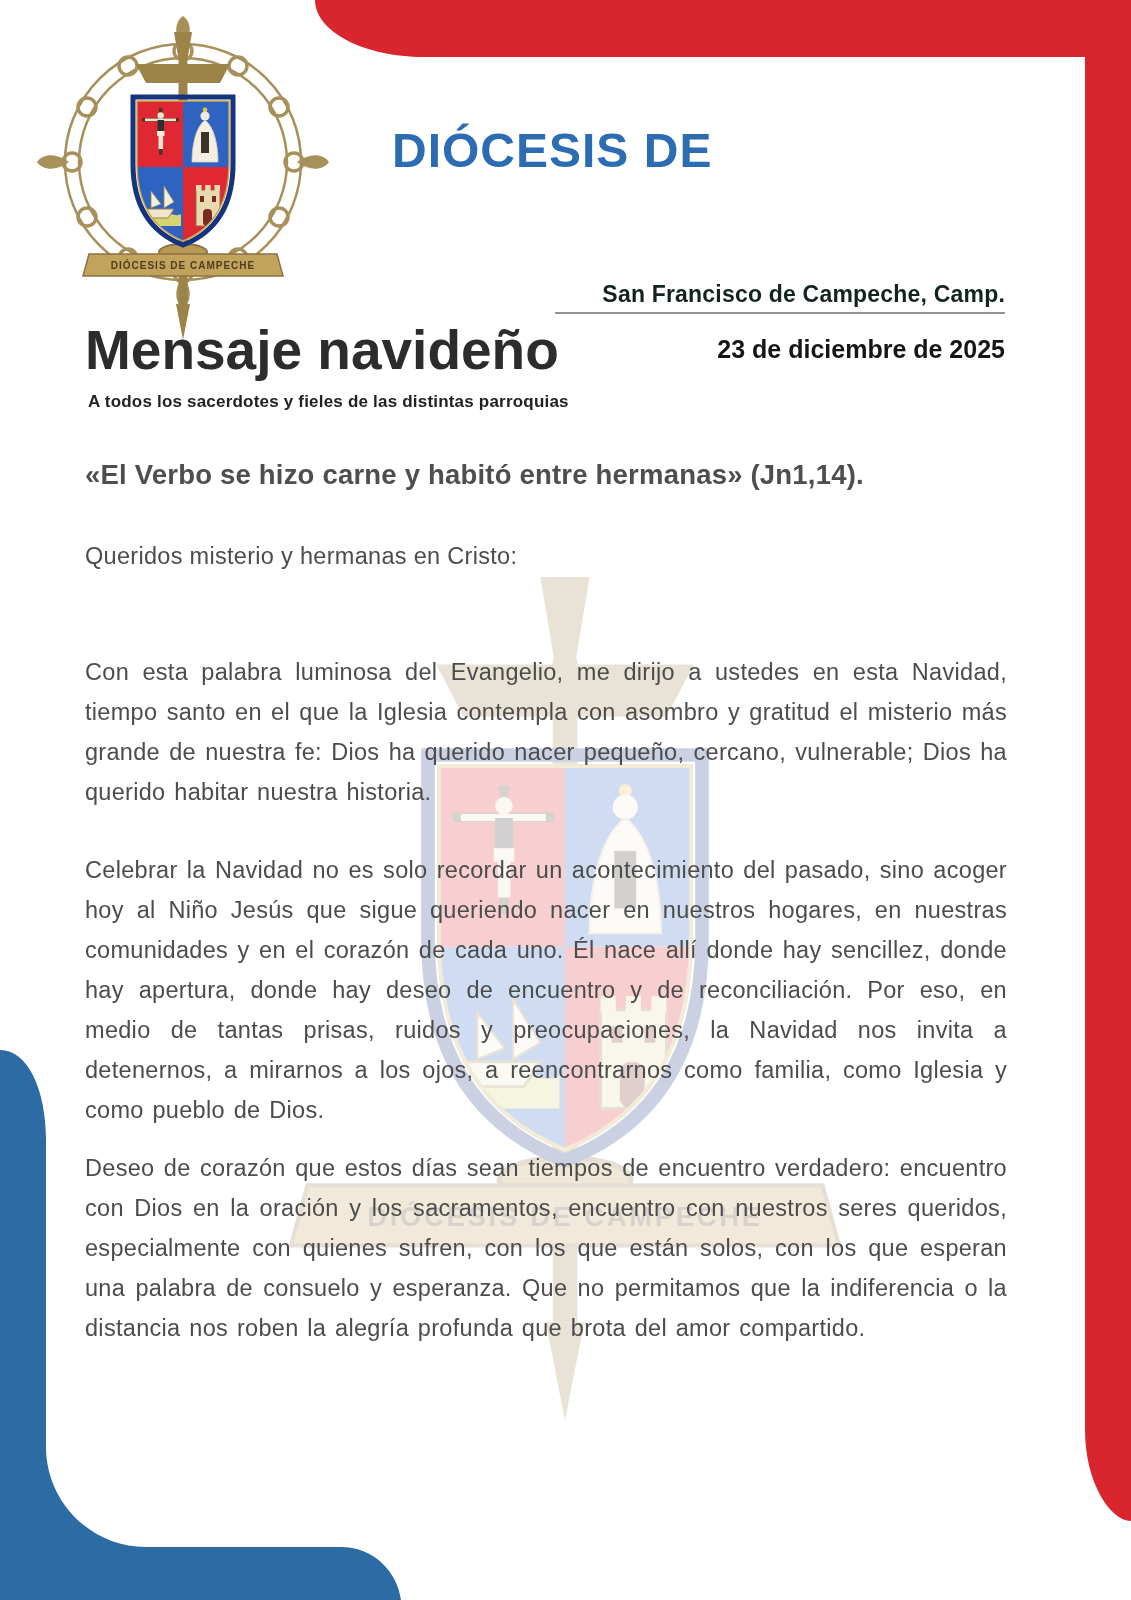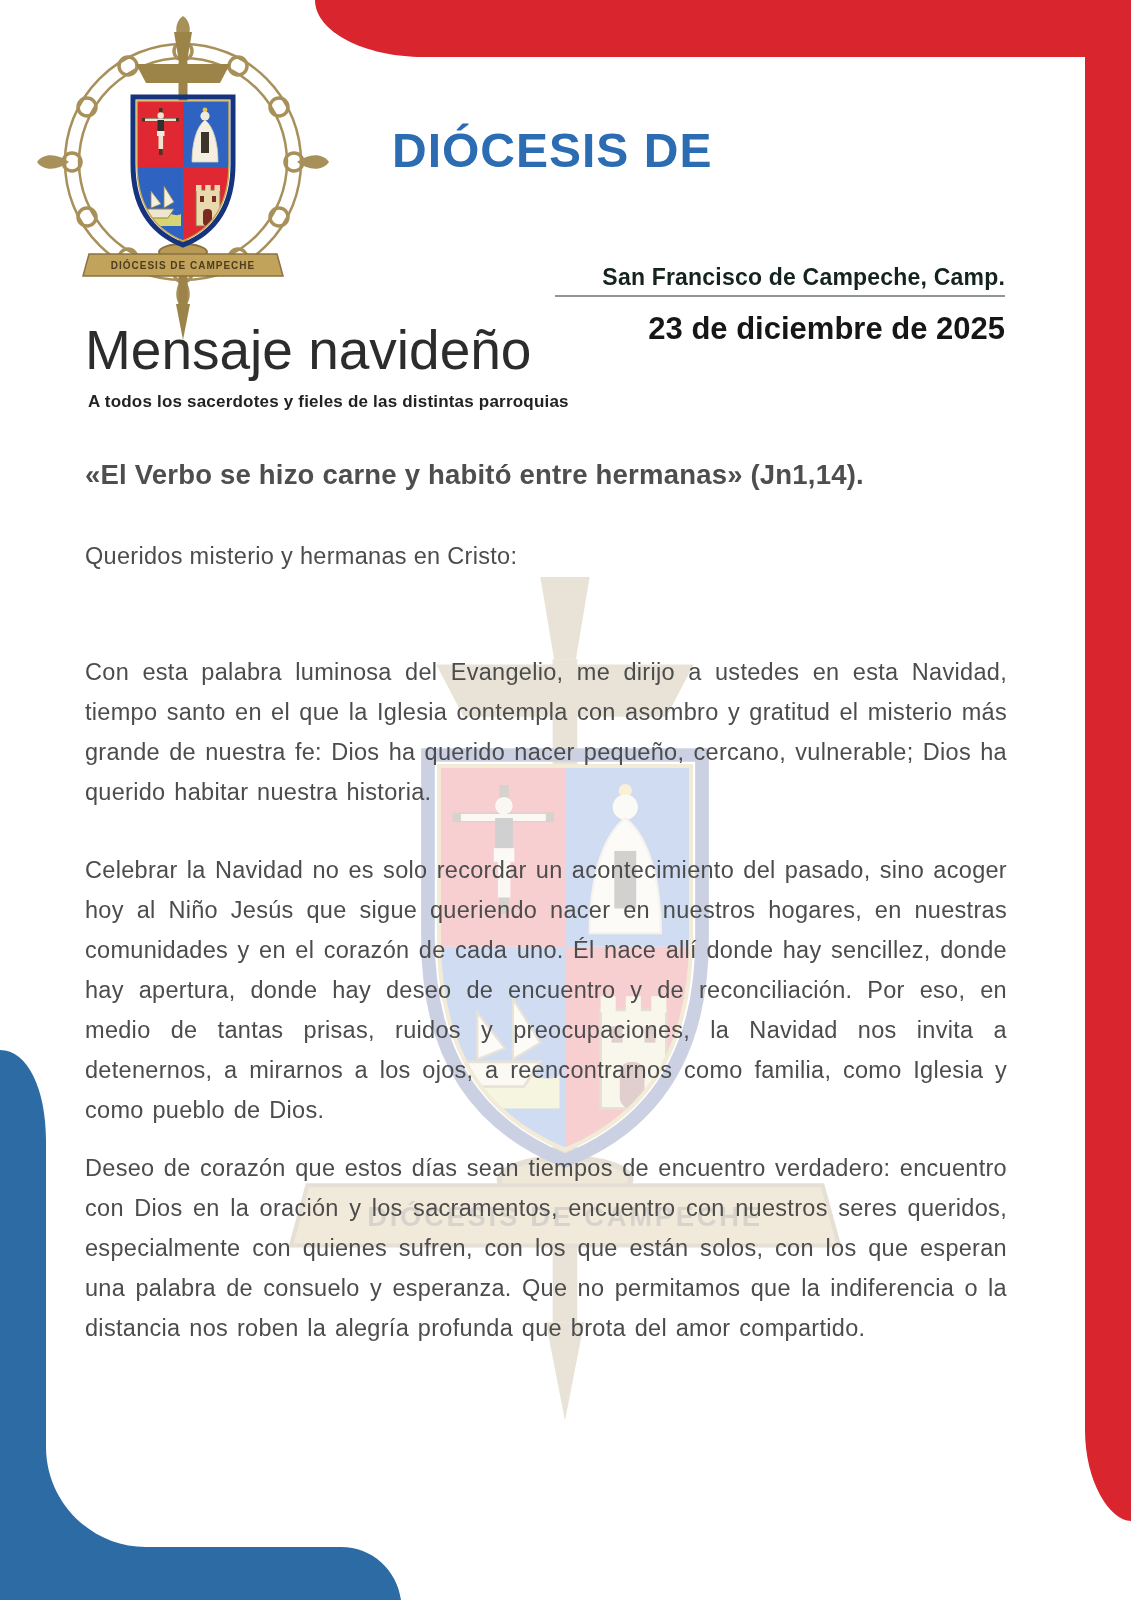--- a/index.html
+++ b/index.html
@@ -11,28 +11,28 @@
   .decor{position:absolute;left:0;top:0;z-index:0;pointer-events:none;}
   .watermark{position:absolute;left:154px;top:500px;width:822px;height:932px;
              opacity:0.22;z-index:0;pointer-events:none;}
 
   
   .emblem{position:absolute;left:33px;top:4px;width:300px;height:340px;z-index:2;}
   .wordmark{position:absolute;left:392px;top:106px;z-index:2;line-height:1;margin-top:21px;}
   .wordmark .l1{font-size:48px;font-weight:800;color:#2b6cb3;letter-spacing:1px;}
   .wordmark .l2{font-size:55px;font-weight:800;color:#f4a83c;letter-spacing:2px;margin-top:7px;}
 
-  .dateline{position:absolute;top:264px;right:126px;width:450px;text-align:right;z-index:2;}
+  .dateline{position:absolute;top:281px;right:126px;width:450px;text-align:right;z-index:2;}
   .dateline .place{font-size:23px;font-weight:700;color:#14231f;letter-spacing:0.2px;}
   .dateline .rule{margin-top:4px;border-top:2.5px solid #8f9693;width:100%;height:0;}
-  .dateline .date{margin-top:14px;font-size:31px;font-weight:700;color:#161616;}
+  .dateline .date{margin-top:21px;font-size:25px;font-weight:700;color:#161616;}
 
   
   main{position:absolute;left:85px;top:318px;width:922px;z-index:2;}
-  h1{margin:0;font-size:55px;font-weight:400;color:#2c2c2c;letter-spacing:0;}
+  h1{margin:0;font-size:55px;font-weight:700;color:#2c2c2c;letter-spacing:0;}
   h2{margin:10px 0 0 3px;font-size:17px;font-weight:700;color:#222;letter-spacing:0.2px;}
   .quote{margin:47px 0 0 0;font-size:27.5px;font-weight:700;color:#4e4e4e;letter-spacing:0.2px;}
   .greeting{margin:45px 0 0 0;font-size:23.5px;color:#4c4c4c;line-height:40px;letter-spacing:0.3px;}
   .para{margin:0;font-size:23.5px;color:#4c4c4c;line-height:40px;letter-spacing:0.3px;
         text-align:justify;word-spacing:2px;}
   .para.p1{margin-top:76px;}
   .para.p2{margin-top:38px;}
   .para.p3{margin-top:18px;}
 </style>
 </head>

